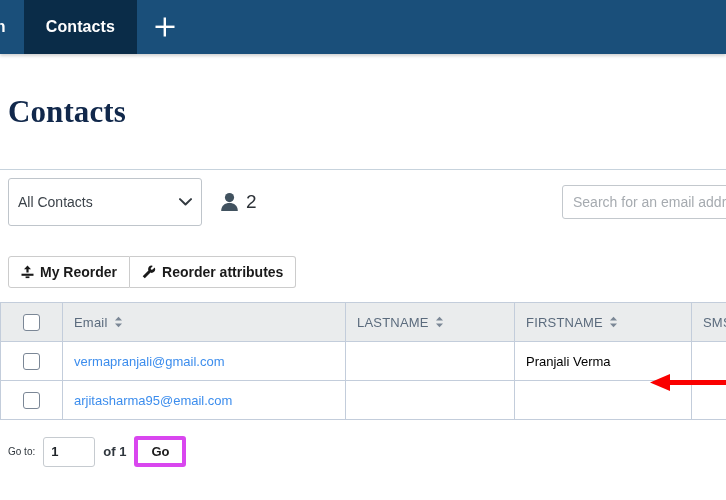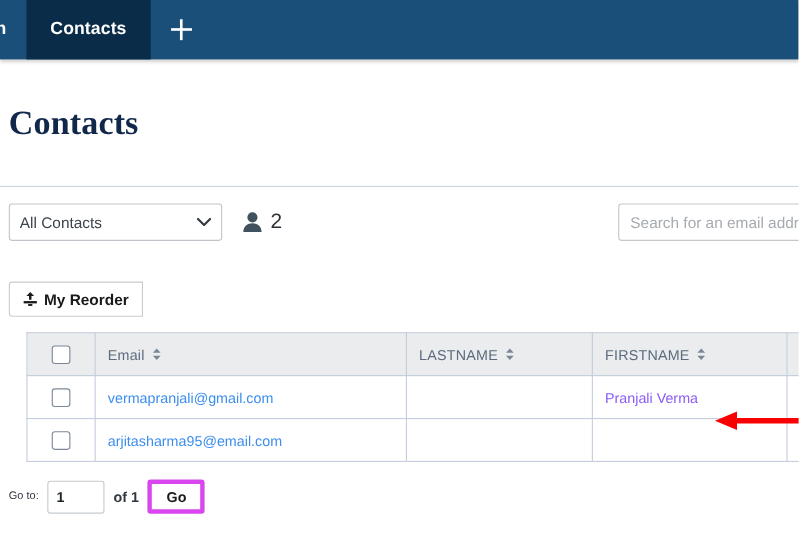--- a/index.html
+++ b/index.html
@@ -68,21 +68,21 @@
   .filter-row {
     position: relative;
     height: 64px;
     display: flex;
     align-items: center;
     padding-left: 8px;
   }
   .select-wrap { position: relative; width: 194px; }
   select.contact-select {
     appearance: none; -webkit-appearance: none; -moz-appearance: none;
-    width: 194px; height: 34px;
+    width: 194px; height: 48px;
     padding: 0 28px 0 9px;
     font-family: "Liberation Sans", sans-serif;
     font-size: 14px;
     color: #3c434a;
     background: #ffffff;
     border: 1px solid #bfc5cb;
     border-radius: 3px;
     outline: none;
     cursor: pointer;
   }
@@ -130,21 +130,21 @@
     font-size: 14px;
     font-weight: bold;
     cursor: pointer;
     white-space: nowrap;
   }
   .btn:first-child { border-radius: 3px 0 0 3px; }
   .btn + .btn { border-left: none; border-radius: 0 3px 3px 0; }
   .btn .bicon { line-height: 0; display: inline-flex; }
 
   
-  .table-wrap { padding-left: 24px; position: relative; }
+  .table-wrap { padding-left: 0; position: relative; }
   table.contacts {
     border-collapse: collapse;
     width: 760px;
     table-layout: fixed;
     font-size: 13px;
   }
   table.contacts th, table.contacts td {
     border: 1px solid #c3cddb;
     height: 39px;
     padding: 0 11px;
@@ -178,21 +178,21 @@
 
   .th-label { display: inline-flex; align-items: center; gap: 6px; cursor: pointer; }
   .sort-ico { line-height: 0; color: #7b8796; }
 
   a.email-link {
     color: #3c8ded;
     text-decoration: none;
     font-size: 13px;
     cursor: pointer;
   }
-  .cell-text { color: #8b5cf6; font-size: 13px; margin-top: 16px; }
+  .cell-text { color: #000000; font-size: 13px; margin-top: 16px; }
 
   
   .pager {
     display: flex; align-items: center; gap: 8px;
     padding: 16px 0 0 8px;
     font-size: 13px;
     color: #2f363d;
   }
   .pager label { font-size: 10px; color: #2f363d; }
   input.page-input {
@@ -290,20 +290,28 @@
       <div class="btn-group">
         <button class="btn">
           <span class="bicon">
             <svg width="13" height="14" viewBox="0 0 13 14" aria-hidden="true">
               <path d="M6.5 0.5 L10 4.2 L7.6 4.2 L7.6 7.4 L5.4 7.4 L5.4 4.2 L3 4.2 Z" fill="#1a1a1a"></path>
               <rect x="0.5" y="8.7" width="12" height="2.1" fill="#1a1a1a"></rect>
               <rect x="4.6" y="11.4" width="3.8" height="1.7" fill="#1a1a1a"></rect>
             </svg>
           </span>
           <span>My Reorder</span>
+        </button>
+        <button class="btn">
+          <span class="bicon">
+            <svg width="14" height="14" viewBox="0 0 14 14" aria-hidden="true">
+              <path d="M9.6 0.6 C7.6 0.6 6.1 2.2 6.1 4.1 C6.1 4.6 6.2 5.1 6.4 5.5 L0.7 11.2 L2.8 13.3 L8.5 7.6 C8.9 7.8 9.4 7.9 9.6 7.9 C11.6 7.9 13.2 6.3 13.2 4.3 C13.2 3.6 13 3 12.7 2.4 L10.6 4.5 L9 4.8 L8.7 3.2 L10.8 1.1 C10.4 0.8 10 0.6 9.6 0.6 Z" fill="#1a1a1a"></path>
+            </svg>
+          </span>
+          <span>Reorder attributes</span>
         </button>
       </div>
     </div>
 
     <div class="table-wrap">
       <table class="contacts">
         <thead>
           <tr>
             <th class="col-check">
               <span class="cbox"></span>

